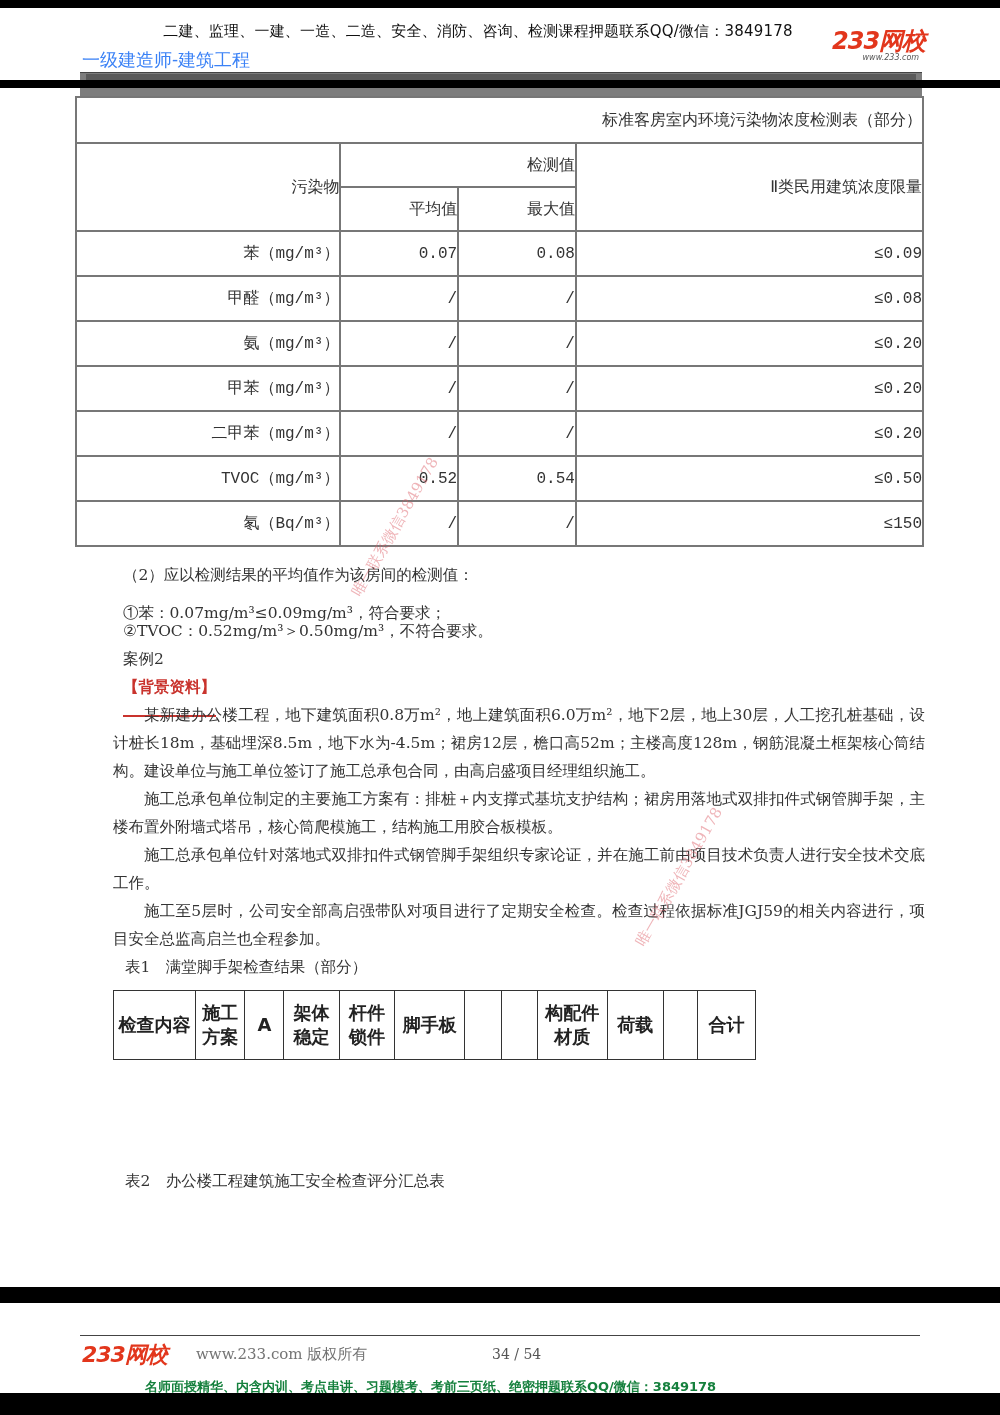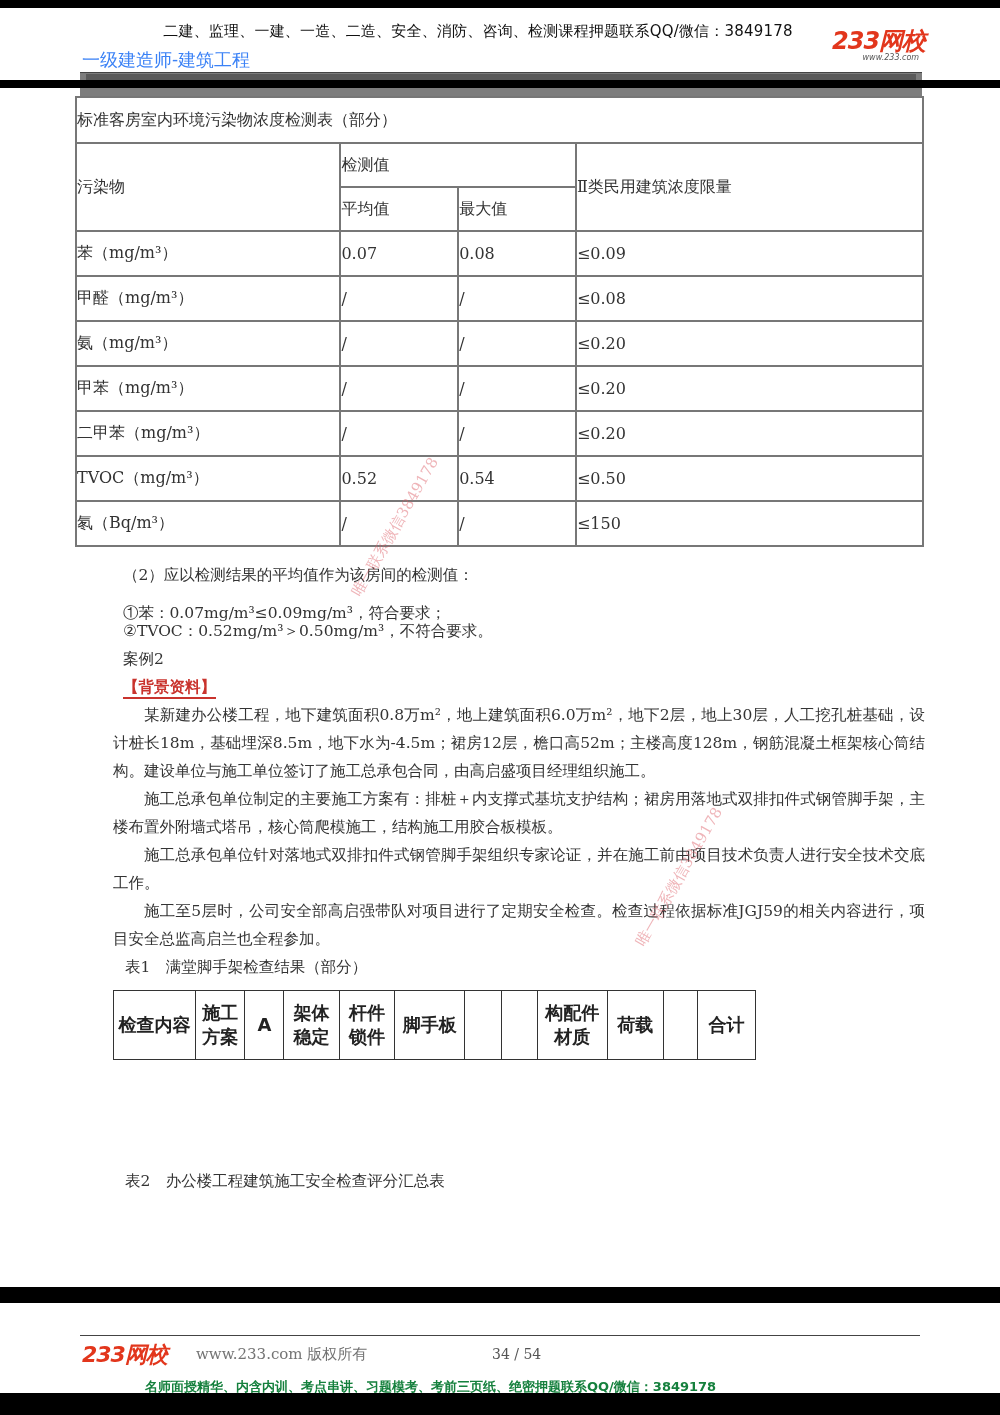--- a/index.html
+++ b/index.html
@@ -15,29 +15,29 @@
                 font-size:24px; color:#e2361c; letter-spacing:-1px; line-height:22px; }
   .logo .url { font-size:8px; font-style:italic; color:#555; text-align:right; margin-top:1px;
                font-family:"DejaVu Sans","Liberation Sans",sans-serif; padding-right:6px; }
   .band { position:absolute; left:80px; top:72px; width:842px; height:24px; background:#7d7d7d;
           border-top:1px solid #444; }
   .band-dark { position:absolute; left:86px; top:74px; width:830px; height:6px; background:#5a5a5a; }
   .blackbar { position:absolute; left:0; top:80px; width:1000px; height:8px; background:#000; }
 
   table { border-collapse:collapse; position:absolute; }
   .t1 { left:75px; top:96px; width:849px; font-size:16px; color:#333; }
-  .t1 td { border:2px solid #777; text-align:left; padding:0; }
+  .t1 td { border:2px solid #777; text-align:right; padding:0;font-family:Liberation Mono, monospace; }
   .t1 .title td { height:44px; }
   .t1 .h1 td, .t1 .h2 td { height:42px; }
   .t1 .row td { height:43px; }
 
   .para { position:absolute; left:111px; font-size:15.5px; line-height:28px; color:#333;margin-left:12px; }
   .para-wide { position:absolute; left:113px; width:812px; font-size:15.5px; line-height:28px; color:#333;
                text-align:justify; }
-  .bg-title { color:#c9332d; font-weight:bold; border-bottom:2px solid #c9332d; padding-bottom:1px; }
+  .bg-title { color:#c9332d; font-weight:bold; border-bottom:2px solid #c9332d; padding-bottom:19px; }
 
   .t2 { left:113px; top:990px; width:643px; font-family:"DejaVu Sans","Liberation Sans",sans-serif;
         font-size:18px; color:#222; }
   .t2 td { border:1.5px solid #333; text-align:center; padding:0; line-height:24px; }
   .t2 .hd td { height:68px; font-weight:bold; }
   .t2 .r1 td { height:62px; }
   .t2 .r2 td { height:34px; }
   .t2 td.lbl { font-weight:bold; }
 
   .footer-bar { position:absolute; left:0; top:1287px; width:1000px; height:16px; background:#000; }

